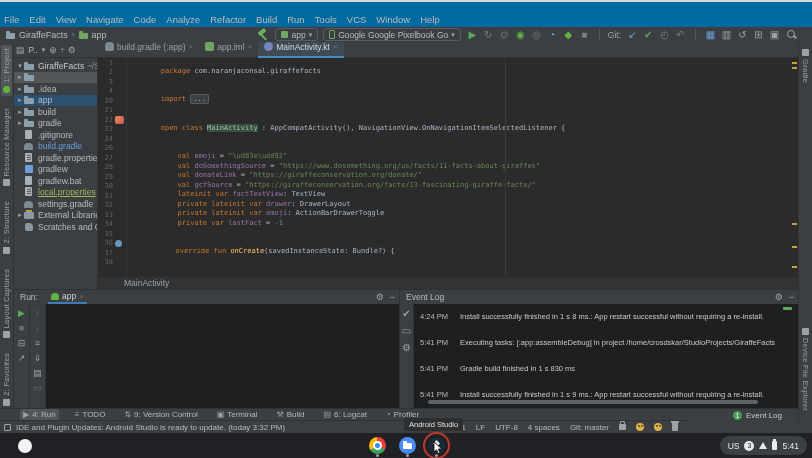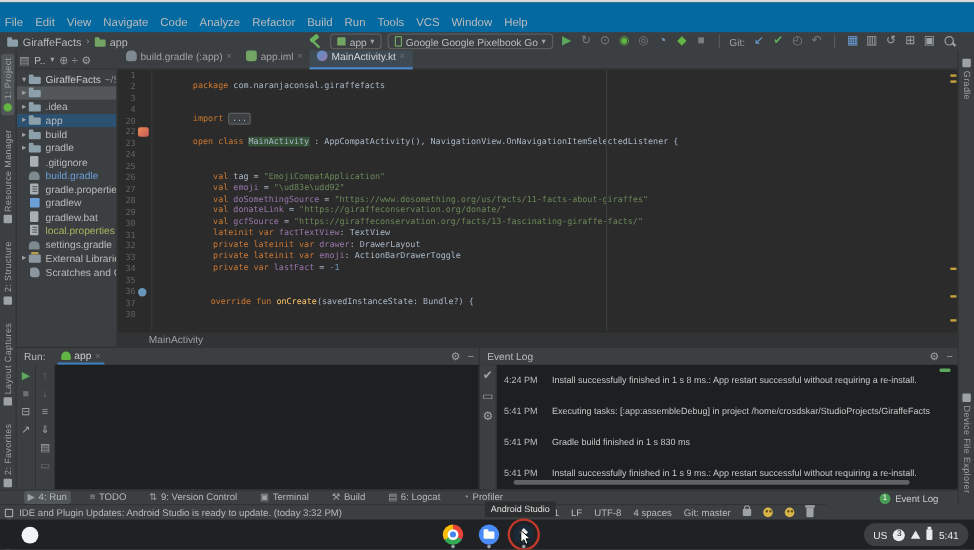--- a/index.html
+++ b/index.html
@@ -381,21 +381,21 @@
     <div class="trow">
       <span class="arr"></span>
       <span class="ti ti-file"></span>
       <span>gradlew.bat</span>
       <span class="sfx"></span>
     </div>
 
     <div class="trow">
       <span class="arr"></span>
       <span class="ti ti-props"></span>
-      <span style="color: rgb(168, 180, 94);">local.properties</span>
+      <span style="color: rgb(168, 180, 94); text-decoration: underline;">local.properties</span>
       <span class="sfx"></span>
     </div>
 
     <div class="trow">
       <span class="arr"></span>
       <span class="ti ti-gradle"></span>
       <span>settings.gradle</span>
       <span class="sfx"></span>
     </div>
 
@@ -452,20 +452,27 @@
       </div>
 
       <div class="cl">
         <span class="ln">20</span>
         <span class="gic"></span>
         <span class="code">
           
         </span>
       </div>
 
+      <div class="cl">
+        <span class="ln">21</span>
+        <span class="gic"></span>
+        <span class="code">
+          
+        </span>
+      </div>
 
       <div class="cl">
         <span class="ln">22</span>
         <span class="gic gi-class"></span>
         <span class="code">
           
         <span class="tk kw">open class </span><span class="tk hl">MainActivity</span><span class="tk pl"> : AppCompatActivity(), NavigationView.OnNavigationItemSelectedListener {</span></span>
       </div>
 
       <div class="cl">
@@ -477,27 +484,20 @@
       </div>
 
       <div class="cl">
         <span class="ln">24</span>
         <span class="gic"></span>
         <span class="code">
           
         </span>
       </div>
 
-      <div class="cl">
-        <span class="ln">25</span>
-        <span class="gic"></span>
-        <span class="code">
-          
-        <span class="tk pl">    </span><span class="tk kw">val </span><span class="tk pl">tag = </span><span class="tk str">"EmojiCompatApplication"</span></span>
-      </div>
 
       <div class="cl">
         <span class="ln">26</span>
         <span class="gic"></span>
         <span class="code">
           
         <span class="tk pl">    </span><span class="tk kw">val </span><span class="tk prop">emoji</span><span class="tk pl"> = </span><span class="tk str">"\ud83e\udd92"</span></span>
       </div>
 
       <div class="cl">

